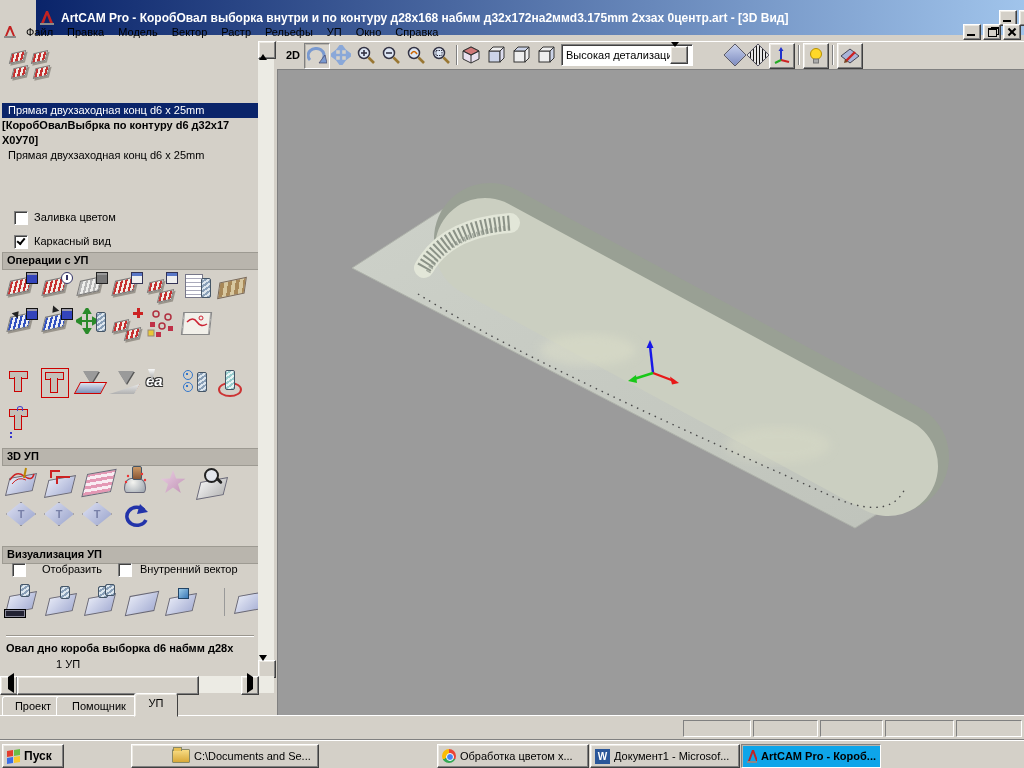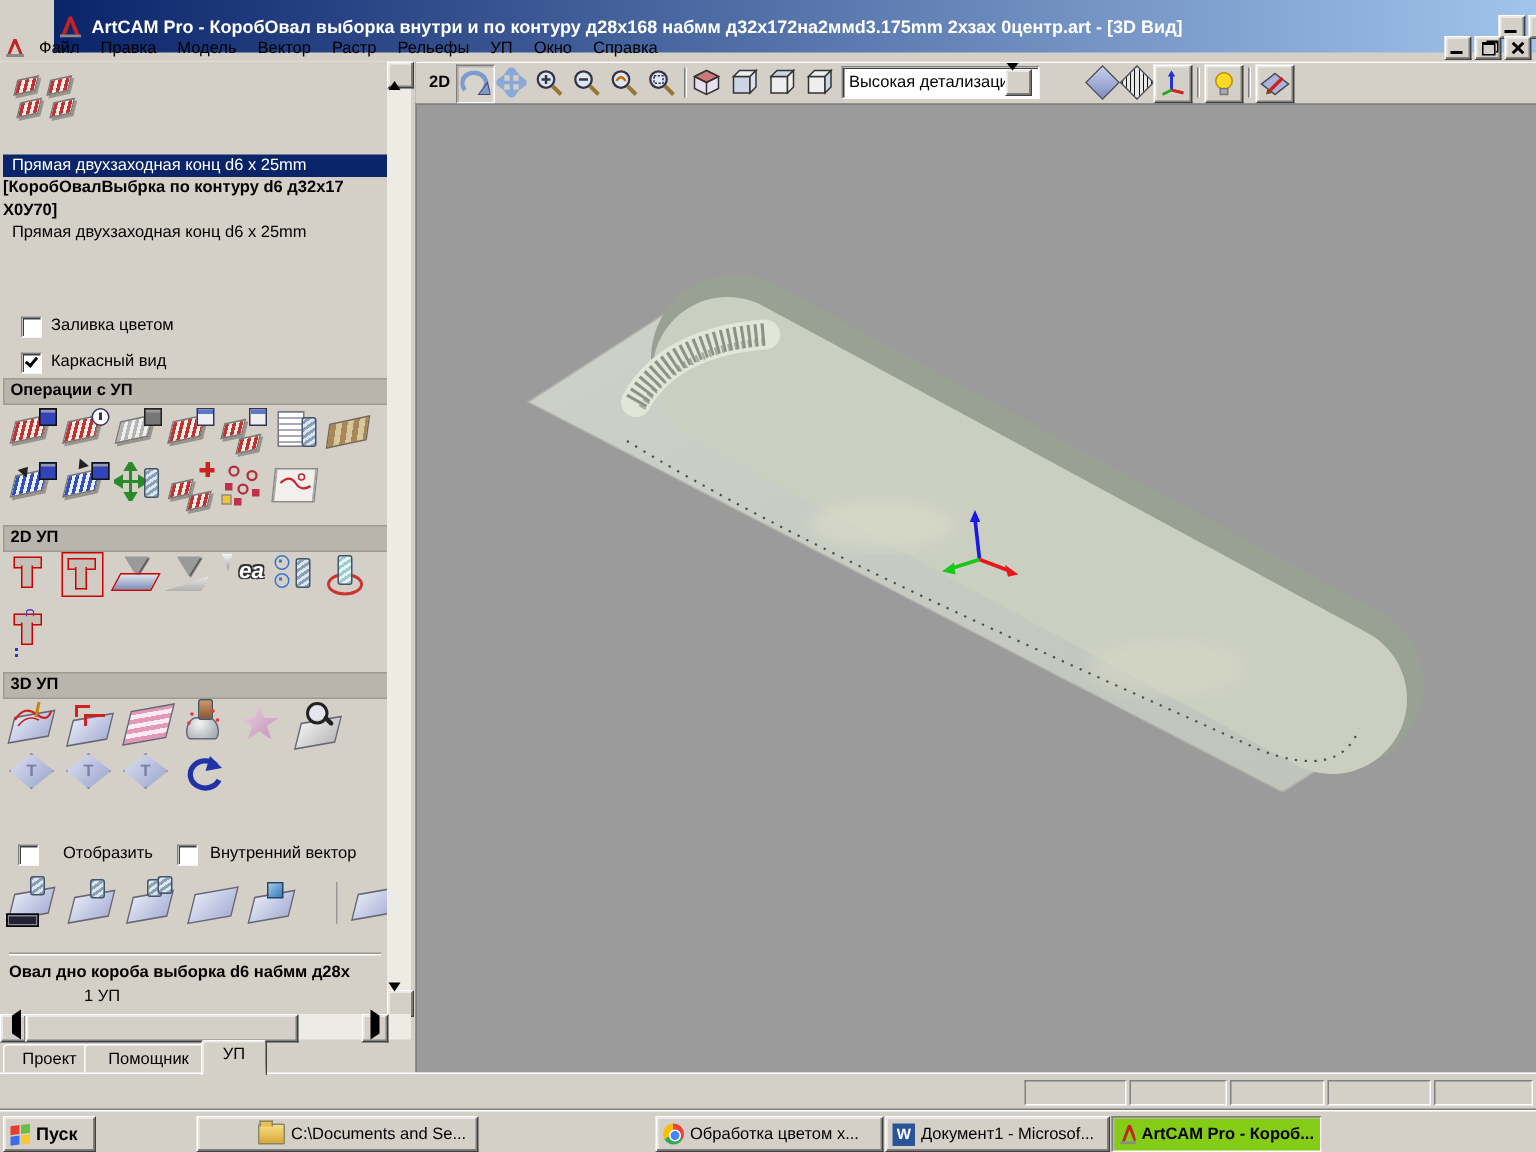--- a/index.html
+++ b/index.html
@@ -56,21 +56,21 @@
   .pbtn{position:absolute;width:32px;height:32px;}
   
   .t2{position:relative;display:inline-block;width:26px;height:28px;}
   .t2 .th{position:absolute;left:3px;top:3px;width:17px;height:6px;background:#c4c0b8;border:1px solid #c00;}
   .t2 .tv{position:absolute;left:8px;top:9px;width:6px;height:14px;background:#c4c0b8;border:1px solid #c00;border-top:none;}
   .t2.box{border:1px solid #c00;background:#d0ccc4;}
   .vbit{position:relative;display:inline-block;width:30px;height:28px;}
   .vbit .cone{position:absolute;left:7px;top:3px;width:0;height:0;border-left:8px solid transparent;border-right:8px solid transparent;border-top:13px solid #9a9a9a;filter:drop-shadow(1px 1px 0 #555);}
   .vbit .base{position:absolute;left:1px;bottom:2px;width:25px;height:10px;background:linear-gradient(#dde4ee,#7c90b8);border:1px solid #c00;transform:skewX(-28deg);}
   .vbit .base.flat{background:linear-gradient(#e8e8e8,#b0b0b0);clip-path:polygon(0 100%,100% 0,100% 100%);border:none;box-shadow:0 0 0 1px #c00;}
-  .ea{position:relative;display:inline-block;width:30px;height:26px;font-weight:bold;font-style:italic;font-size:15px;color:#fff;text-shadow:1px 1px 0 #333,-1px -1px 0 #333,1px -1px 0 #333,-1px 1px 0 #333;line-height:26px;text-align:right;}
+  .ea{position:relative;display:inline-block;width:30px;height:26px;font-weight:bold;font-style:italic;font-size:15px;color:#fff;text-shadow:1px 1px 0 #333,-1px -1px 0 #333,1px -1px 0 #333,-1px 1px 0 #333;line-height:26px;text-align:left;}
   .ea::before{content:"";position:absolute;left:2px;top:1px;width:7px;height:12px;background:linear-gradient(#f8f8f8,#999);clip-path:polygon(0 0,100% 0,60% 100%);}
   .cyl{position:absolute;width:8px;height:18px;background:repeating-linear-gradient(-35deg,#8aa0b8 0 2px,#dce6ee 2px 4px);border:1px solid #456;border-radius:2px;}
   .tgt{position:absolute;width:8px;height:8px;border:1.5px solid #37c;border-radius:50%;}
   .tgt::after{content:"";position:absolute;left:2.2px;top:2.2px;width:2px;height:2px;background:#37c;}
   .ring{position:absolute;width:20px;height:11px;border:2px solid #c33;border-radius:50%;}
   
   .slab{position:absolute;width:26px;height:15px;background:linear-gradient(135deg,#e2e6f4,#aab2d6);border:1px solid #667;transform:rotate(-10deg) skewX(-24deg);}
   .slab.pink{background:repeating-linear-gradient(0deg,#e498b4 0 3px,#f8ecf2 3px 6px);}
   .redsq{position:absolute;border:2px solid #c22;border-right:none;border-bottom:none;width:8px;height:6px;}
   .dome{position:absolute;width:20px;height:13px;border-radius:50% 50% 4px 4px/100% 100% 8px 8px;background:radial-gradient(circle at 40% 25%,#f4f4f0,#9aa2ac);border:1px solid #667;}
@@ -102,21 +102,21 @@
   .tri.lf{border:4px solid transparent;border-right:6px solid #000;margin:4px 0 0 3px;}
   .tri.rt{border:4px solid transparent;border-left:6px solid #000;margin:4px 0 0 5px;}
   .tab{position:absolute;top:0;height:19px;background:#d4d0c8;border:1px solid;border-color:#fff #404040 #d4d0c8 #fff;border-radius:3px 3px 0 0;text-align:center;line-height:18px;padding:0 8px;}
   .tab.on{top:-2px;height:22px;font-weight:normal;z-index:2;box-shadow:inset 1px 1px 0 #ece9e2;}
   
   #statusbar{left:0;top:715px;width:1024px;height:25px;background:#d4d0c8;border-top:1px solid #fff;}
   .stbox{position:absolute;top:4px;height:15px;border:1px solid;border-color:#808080 #fff #fff #808080;}
   
   #taskbar{left:0;top:740px;width:1024px;height:28px;background:#d4d0c8;border-top:1px solid #fff;box-shadow:0 -1px 0 #808080;}
   .task{position:absolute;top:3px;height:22px;display:flex;align-items:center;gap:4px;padding:0 4px;white-space:nowrap;overflow:hidden;}
-  .task.on{background:#84cc16;border-color:#808080 #fff #fff #808080;font-weight:bold;box-shadow:inset 1px 1px 0 #b8b4ac;text-align:right;}
+  .task.on{background:#0ea5e9;border-color:#808080 #fff #fff #808080;font-weight:bold;box-shadow:inset 1px 1px 0 #b8b4ac;text-align:right;}
   .winflag{display:inline-grid;grid-template-columns:6px 6px;grid-template-rows:6px 6px;gap:1px;transform:skewY(-8deg);}
   .winflag i:nth-child(1){background:#e33e2e;}.winflag i:nth-child(2){background:#6cbe45;}
   .winflag i:nth-child(3){background:#3a6ee8;}.winflag i:nth-child(4){background:#f8c82e;}
   .chrome{display:inline-block;width:16px;height:16px;border-radius:50%;background:conic-gradient(#ea4335 0 120deg,#34a853 120deg 240deg,#fbbc05 240deg 360deg);position:relative;}
   .chrome::after{content:"";position:absolute;left:4px;top:4px;width:8px;height:8px;border-radius:50%;background:#4285f4;border:1.5px solid #fff;box-sizing:border-box;}
   .folder{display:inline-block;width:16px;height:12px;background:linear-gradient(#f8dc84,#d8a838);border:1px solid #886;border-radius:1px;position:relative;}
   .folder::before{content:"";position:absolute;left:0;top:-3px;width:7px;height:3px;background:#e8c054;border:1px solid #886;border-bottom:none;}
   .wordic{display:inline-block;width:15px;height:15px;background:#2a5699;color:#fff;font-weight:bold;font-size:10px;text-align:center;line-height:15px;}
   .hsthumb{position:absolute;background:#d4d0c8;border:1px solid;border-color:#fff #404040 #404040 #fff;box-shadow:inset -1px -1px 0 #808080,inset 1px 1px 0 #ece9e2;}
 </style>
@@ -269,21 +269,20 @@
           <rect x="2" y="22" width="6" height="6" fill="#e8c838" stroke="#987"></rect>
         </svg></span>
     <span class="pbtn" style="left:181px;top:267px;">
         <span style="position:absolute;left:1px;top:4px;width:27px;height:21px;background:#f2f0ea;border:1px solid #888;transform:skewX(-6deg);box-shadow:inset 9px 0 0 -8px #aaa, inset -9px 0 0 -8px #aaa;"></span>
       <svg width="30" height="30" style="position:absolute;left:0;top:0;">
           <path d="M6,14 Q12,8 16,14 T26,16" stroke="#c23" fill="none" stroke-width="1.5"></path>
           <circle cx="20" cy="10" r="2" fill="none" stroke="#c23"></circle>
         </svg>
       </span>
 
-    <div class="sechdr" style="top:309px;">2D УП</div>
     <span class="pbtn" style="left:6px;top:327px;"><span class="t2"><i class="th"></i><i class="tv"></i></span></span>
     <span class="pbtn" style="left:41px;top:327px;"><span class="t2 box"><i class="th"></i><i class="tv"></i></span></span>
     <span class="pbtn" style="left:76px;top:327px;"><span class="vbit"><i class="cone"></i><i class="base"></i></span></span>
     <span class="pbtn" style="left:111px;top:327px;"><span class="vbit"><i class="cone"></i><i class="base flat"></i></span></span>
     <span class="pbtn" style="left:146px;top:327px;"><span class="ea">ea</span></span>
     <span class="pbtn" style="left:181px;top:327px;">
         <i class="tgt" style="left:2px;top:2px;"></i>
         <i class="tgt" style="left:2px;top:14px;"></i>
         <i class="cyl" style="left:16px;top:4px;"></i>
       </span>
@@ -332,20 +331,21 @@
 
     <span class="pbtn" style="left:6px;top:461px;"><span class="tile"></span></span>
     <span class="pbtn" style="left:44px;top:461px;"><span class="tile"></span></span>
     <span class="pbtn" style="left:82px;top:461px;"><span class="tile"></span></span>
     <span class="pbtn" style="left:120px;top:461px;">
       <svg width="30" height="28">
           <path d="M24,8 A10,9 0 1 0 26,18" stroke="#2233aa" stroke-width="3.5" fill="none"></path>
           <polygon points="20,2 28,10 17,12" fill="#2233aa"></polygon>
         </svg></span>
 
+    <div class="sechdr" style="top:505px;">Визуализация УП</div>
     <span class="cb" style="left:12px;top:522px;"></span>
     <span class="cblbl" style="left:42px;top:522px;">Отобразить</span>
     <span class="cb" style="left:118px;top:522px;"></span>
     <span class="cblbl" style="left:140px;top:522px;">Внутренний вектор</span>
 
     <span class="simic" style="left:4px;top:543px;">
         <span class="slab" style="left:3px;top:10px;"></span>
         <i class="cyl" style="left:16px;top:0;height:11px;"></i>
         <span class="ctrlbar"></span>
       </span>

